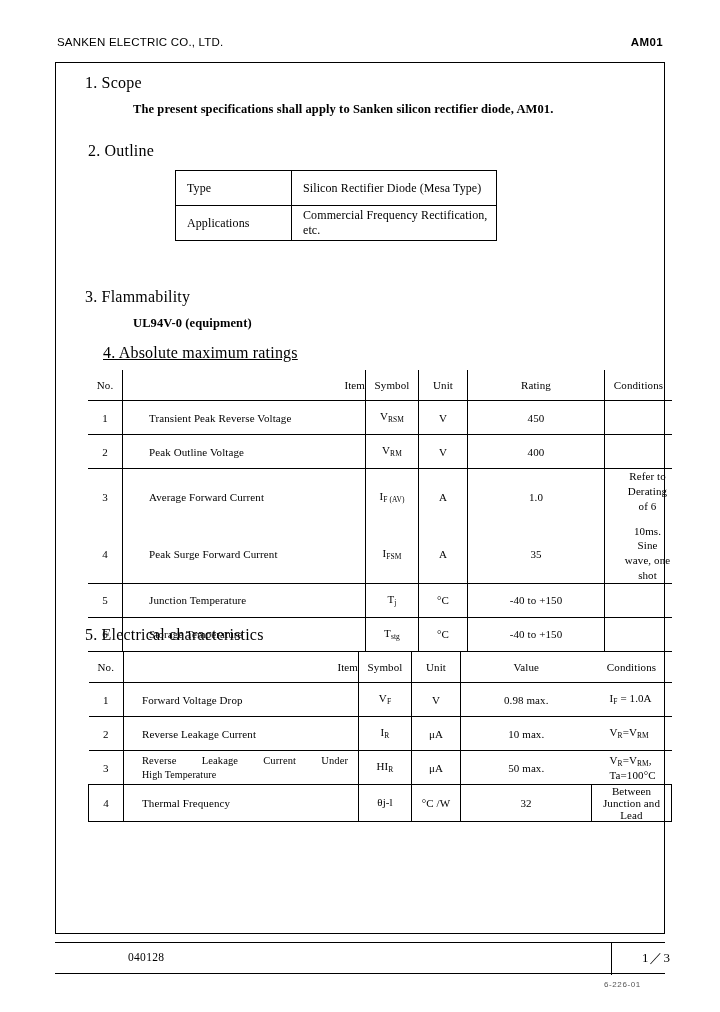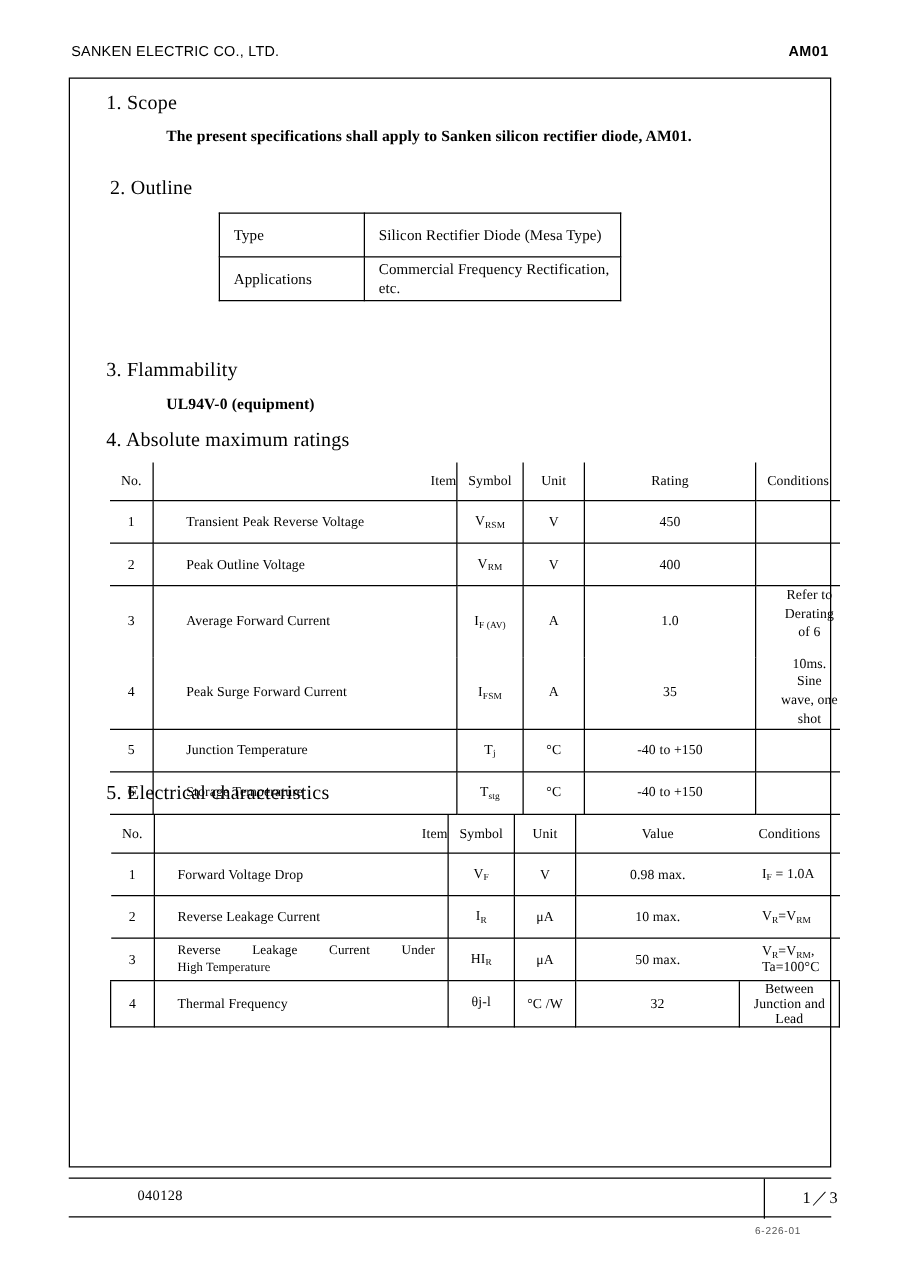--- a/index.html
+++ b/index.html
@@ -56,21 +56,21 @@
     left: 55px;
     top: 942px;
     width: 610px;
     height: 32px;
     border-top: 1.4px solid #000;
     border-bottom: 1.4px solid #000;
     box-sizing: border-box;
   }
   .footer-date {
     position: absolute;
-    left: 22px;
+    left: 40px;
     top: 8px;
     font-size: 11.5px;
     font-family: "Liberation Serif", serif;
     letter-spacing: 0.3px;
     padding-left: 33px;
   }
   .footer-sep {
     position: absolute;
     left: 556px;
     top: 0;
@@ -110,21 +110,21 @@
     letter-spacing: 0.1px;
     white-space: nowrap;
     font-weight: bold;
   }
 
   #sec1      { left: 85px;  top: 74px; }
   #scope-txt { left: 133px; top: 102px; }
   #sec2      { left: 88px;  top: 142px; }
   #sec3      { left: 85px;  top: 288px; }
   #flam-txt  { left: 133px; top: 316px; }
-  #sec4      { left: 85px;  top: 344px; }
+  #sec4      { left: 103px;  top: 344px; text-decoration: underline; }
   #sec5      { left: 85px;  top: 626px; }
 
   
   table {
     border-collapse: collapse;
     position: absolute;
     font-size: 11px;
     letter-spacing: 0.1px;
   }
   table td, table th {

